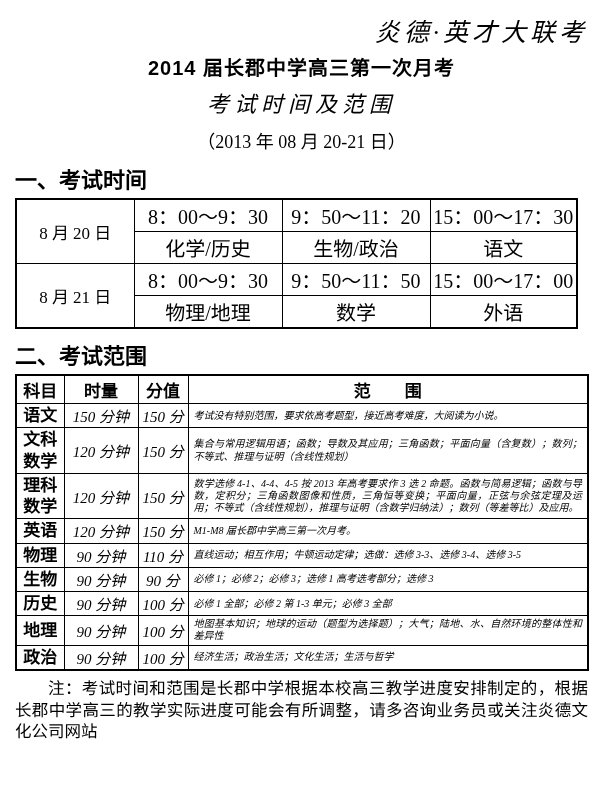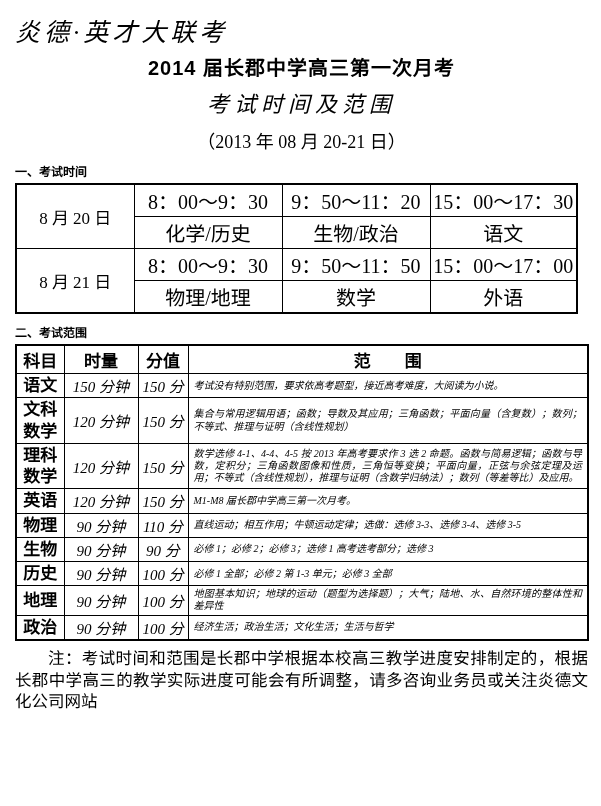--- a/index.html
+++ b/index.html
@@ -6,36 +6,36 @@
   body {
     width: 601px; height: 806px;
     background: #ffffff; color: #000000;
     font-family: "Liberation Serif", "DejaVu Serif", serif;
     overflow: hidden;
   }
   .page { padding: 12px 13px 0 15px; }
 
   
   .brand {
-    text-align: left; font-size: 25px; font-style: italic;
+    text-align: right; font-size: 25px; font-style: italic;
     letter-spacing: 4px;
   }
   .main-title {
     text-align: center; font-size: 20px; font-weight: 700;
     font-family: "Liberation Sans", "DejaVu Sans", sans-serif;
     letter-spacing: 1px; margin-top: 4px;
   }
   .subtitle {
     text-align: center; font-size: 22px; font-style: italic;
     letter-spacing: 5px; margin-top: 5px;
   }
   .dateline { text-align: center; font-size: 18px; margin-top: 9px; }
 
   .section-heading {
-    font-size: 12px; font-weight: 700;
+    font-size: 22px; font-weight: 700;
     font-family: "Liberation Sans", "DejaVu Sans", sans-serif;
     margin: 9px 0 4px 0;
   }
 
   table { border-collapse: collapse; table-layout: fixed; }
 
   
   .schedule-table { width: 561px; border: 2px solid #000; }
   .schedule-table td {
     border: 1px solid #000; text-align: center;

